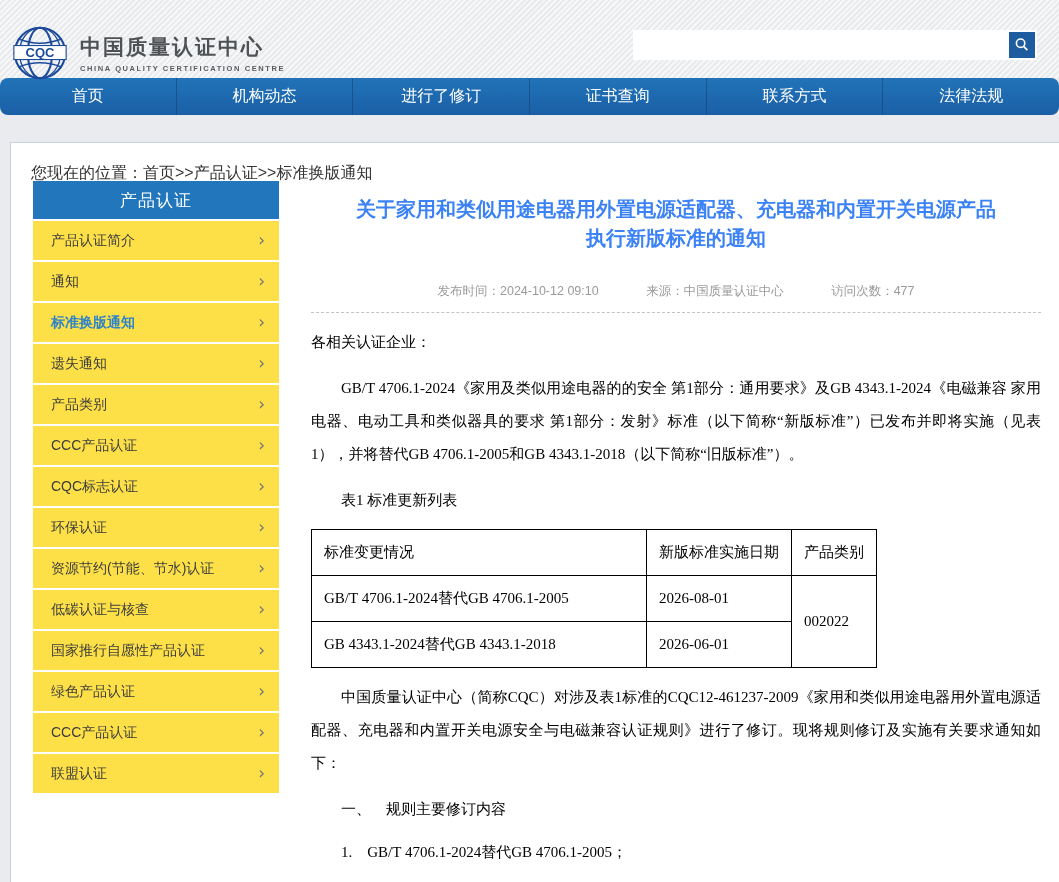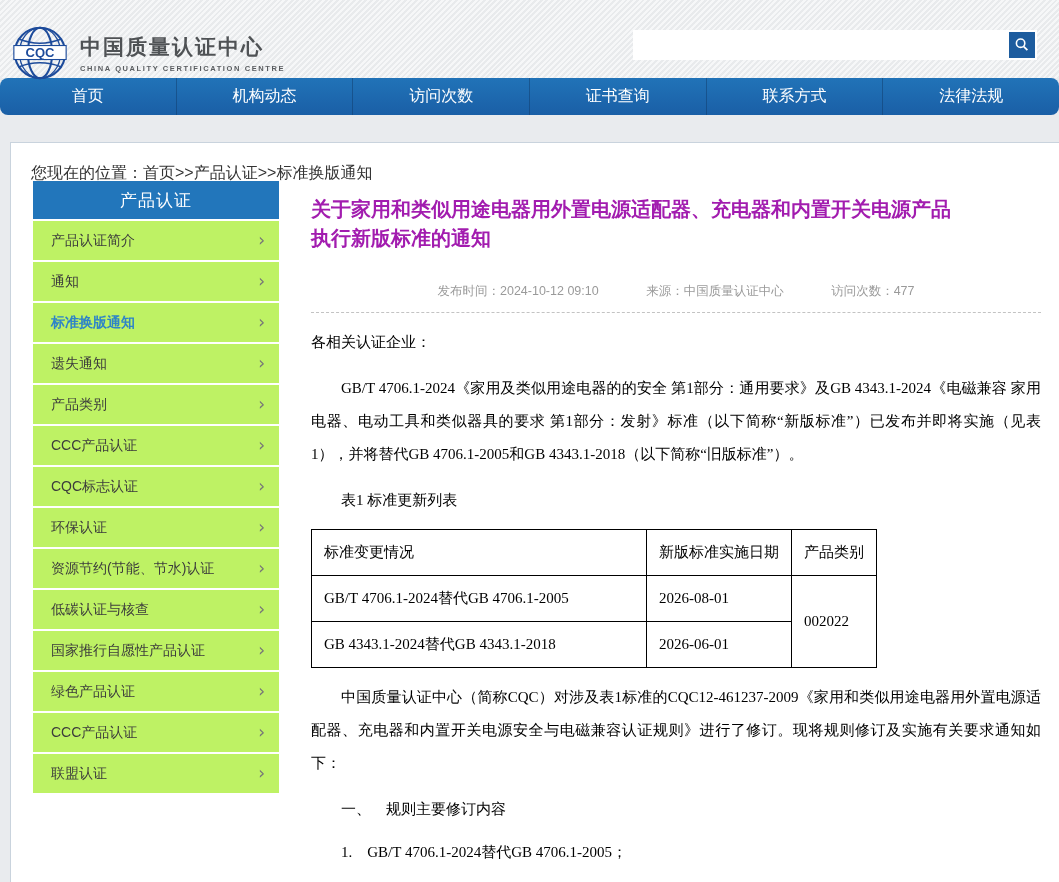--- a/index.html
+++ b/index.html
@@ -54,31 +54,31 @@
   }
   .breadcrumb a { color:#333; text-decoration:none; }
   .content-row { display:flex; align-items:flex-start; }
   
   .sidebar { margin-left:22px; width:246px; flex:none; }
   .sidebar-head {
     height:38px; background:#2276bb; color:#fff; font-size:17px; letter-spacing:1px;
     display:flex; align-items:center; justify-content:center;
   }
   .side-item {
-    height:39px; margin-top:2px; background:#bef264; cursor:pointer;
+    height:39px; margin-top:2px; background:#fde047; cursor:pointer;
     display:flex; align-items:center; justify-content:space-between;
     padding:0 14px 0 18px; font-size:14px; color:#3c3c3c;
   }
   .side-item .chev { color:#777; font-size:17px; line-height:1; font-family:"DejaVu Sans",sans-serif; }
   .side-item.active span.lbl { color:#2e84c8; font-weight:bold; }
   
   .main { margin-left:32px; width:730px; }
   .art-title {
-    margin-top:14px; font-size:20px; font-weight:bold; color:#a21caf;
-    text-align:left; line-height:29px;
+    margin-top:14px; font-size:20px; font-weight:bold; color:#3b82f6;
+    text-align:center; line-height:29px;
   }
   .art-meta {
     margin-top:30px; text-align:center; font-size:12.5px; color:#9a9a9a;
     padding-bottom:12px; border-bottom:1px dashed #c3c3c3;
   }
   .art-meta .grp { margin:0 22px; }
   .article { font-family:"Liberation Serif","DejaVu Serif",serif; color:#000; }
   .article p { font-size:15px; line-height:33px; margin-top:13px; text-align:justify; }
   .article p.indent { text-indent:2em; }
   .article p.listline { margin-top:10px; }
@@ -122,21 +122,21 @@
         <circle cx="6.6" cy="6.2" r="4.2" fill="none" stroke="#ffffff" stroke-width="1.6"></circle>
         <line x1="9.8" y1="9.6" x2="13.4" y2="13.2" stroke="#ffffff" stroke-width="1.8"></line>
       </svg>
     </button>
   </div>
 </div>
 
 <div class="nav">
   <div class="nav-item">首页</div>
   <div class="nav-item">机构动态</div>
-  <div class="nav-item">访问次数</div>
+  <div class="nav-item">进行了修订</div>
   <div class="nav-item">证书查询</div>
   <div class="nav-item">联系方式</div>
   <div class="nav-item">法律法规</div>
 </div>
 
 <div class="panel">
 
   <div class="breadcrumb">
     <span>您现在的位置：</span><a href="#">首页</a><span>&gt;&gt;</span><a href="#">产品认证</a><span>&gt;&gt;</span><a href="#">标准换版通知</a>
   </div>

